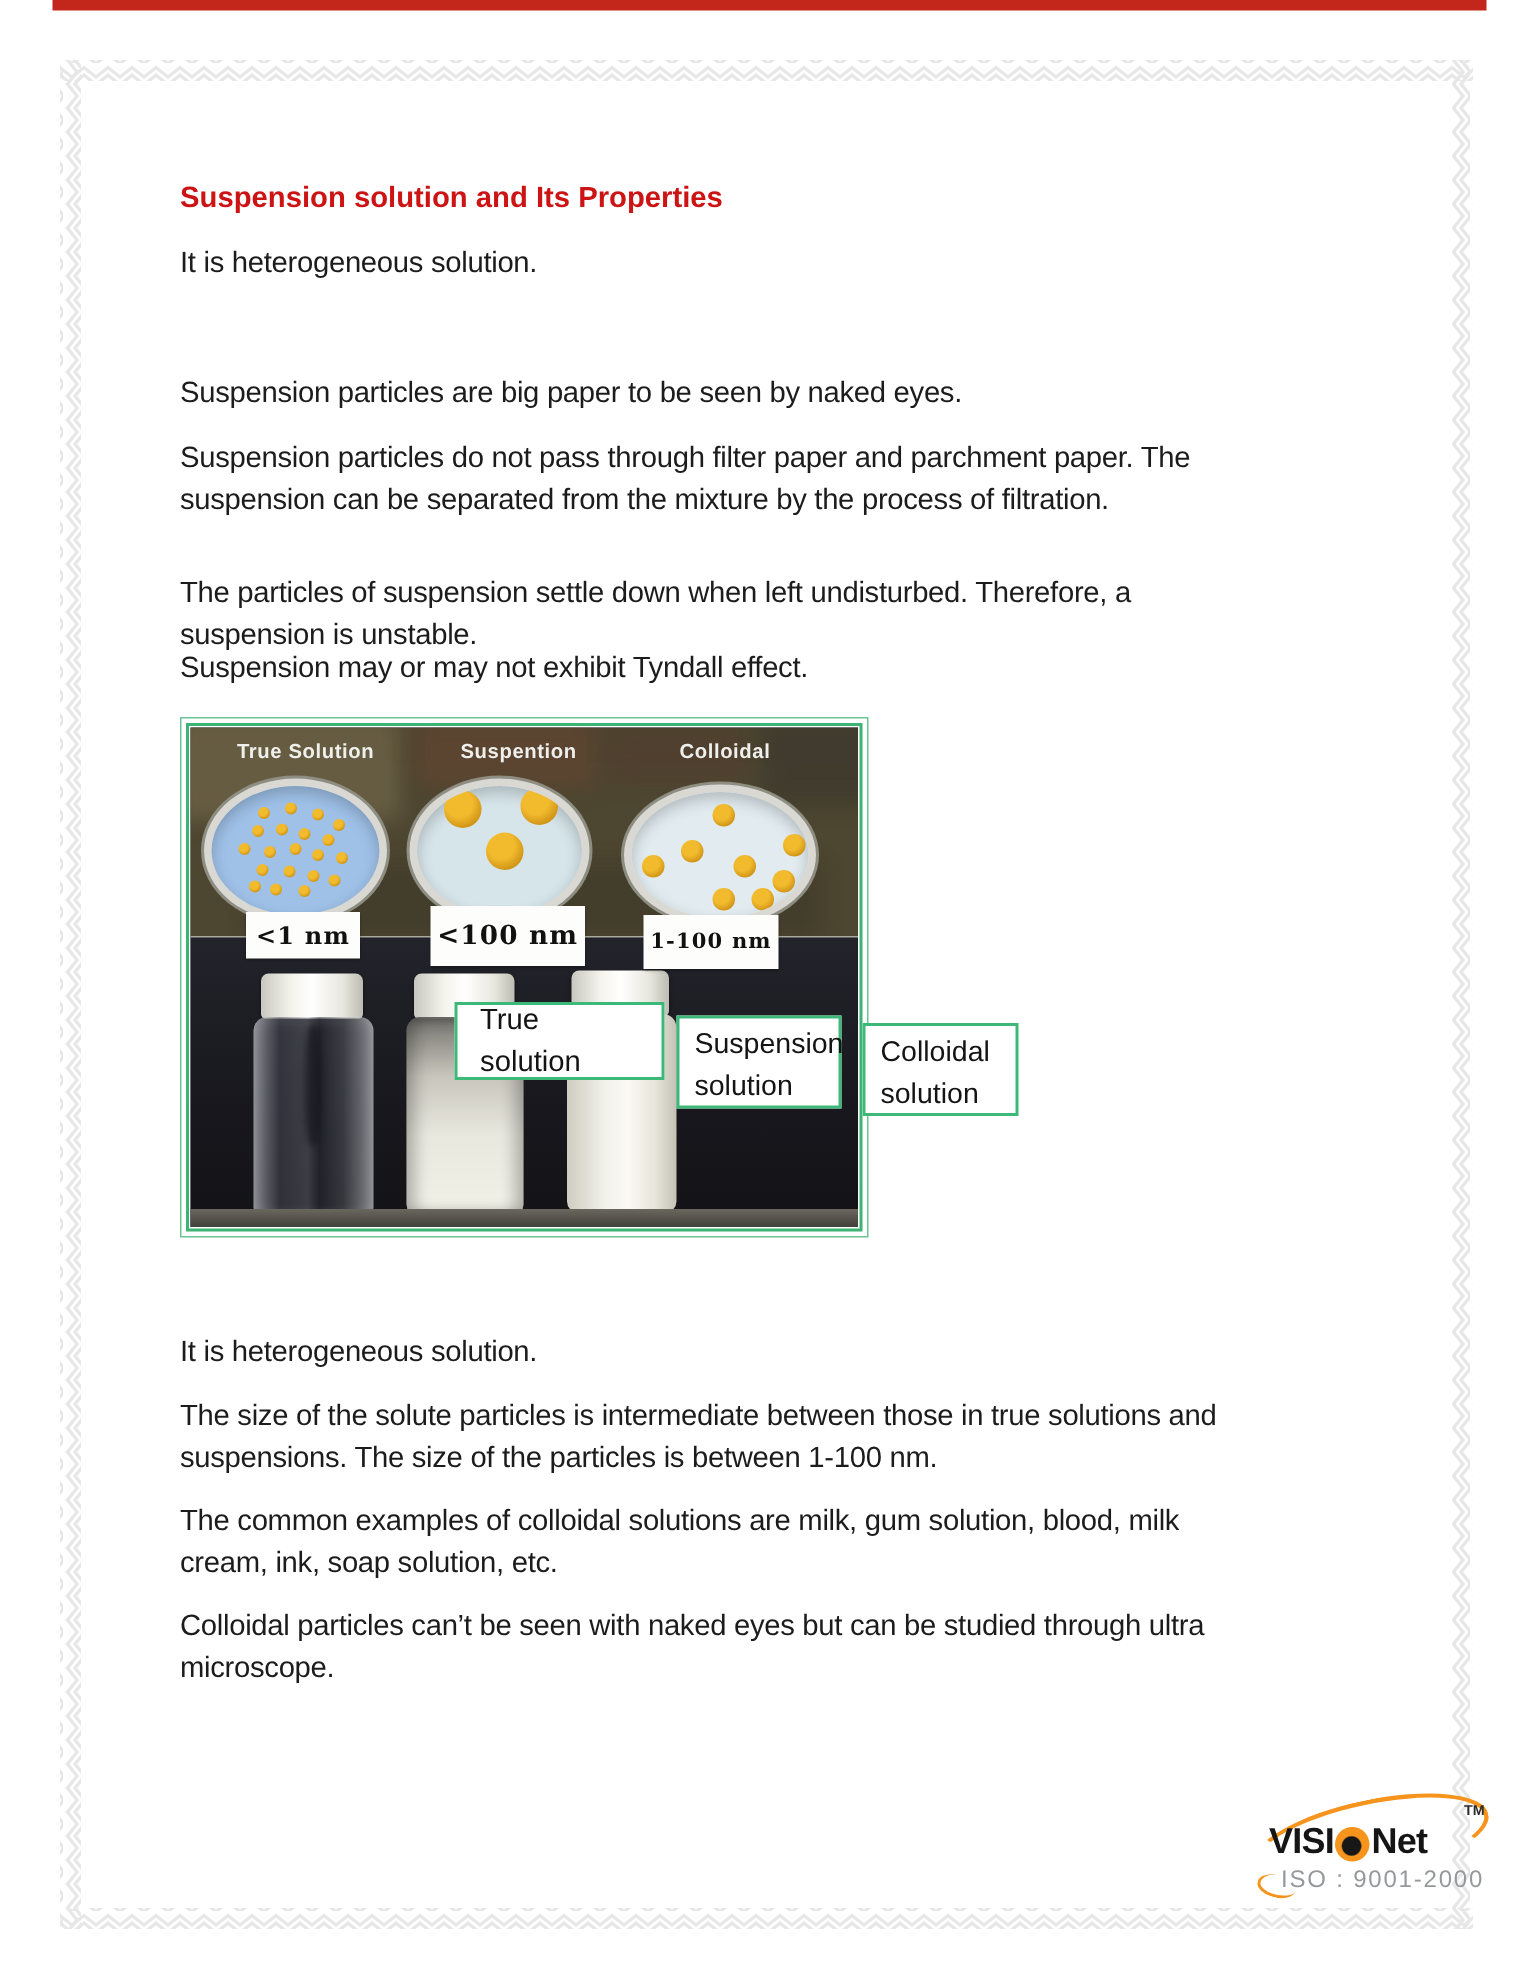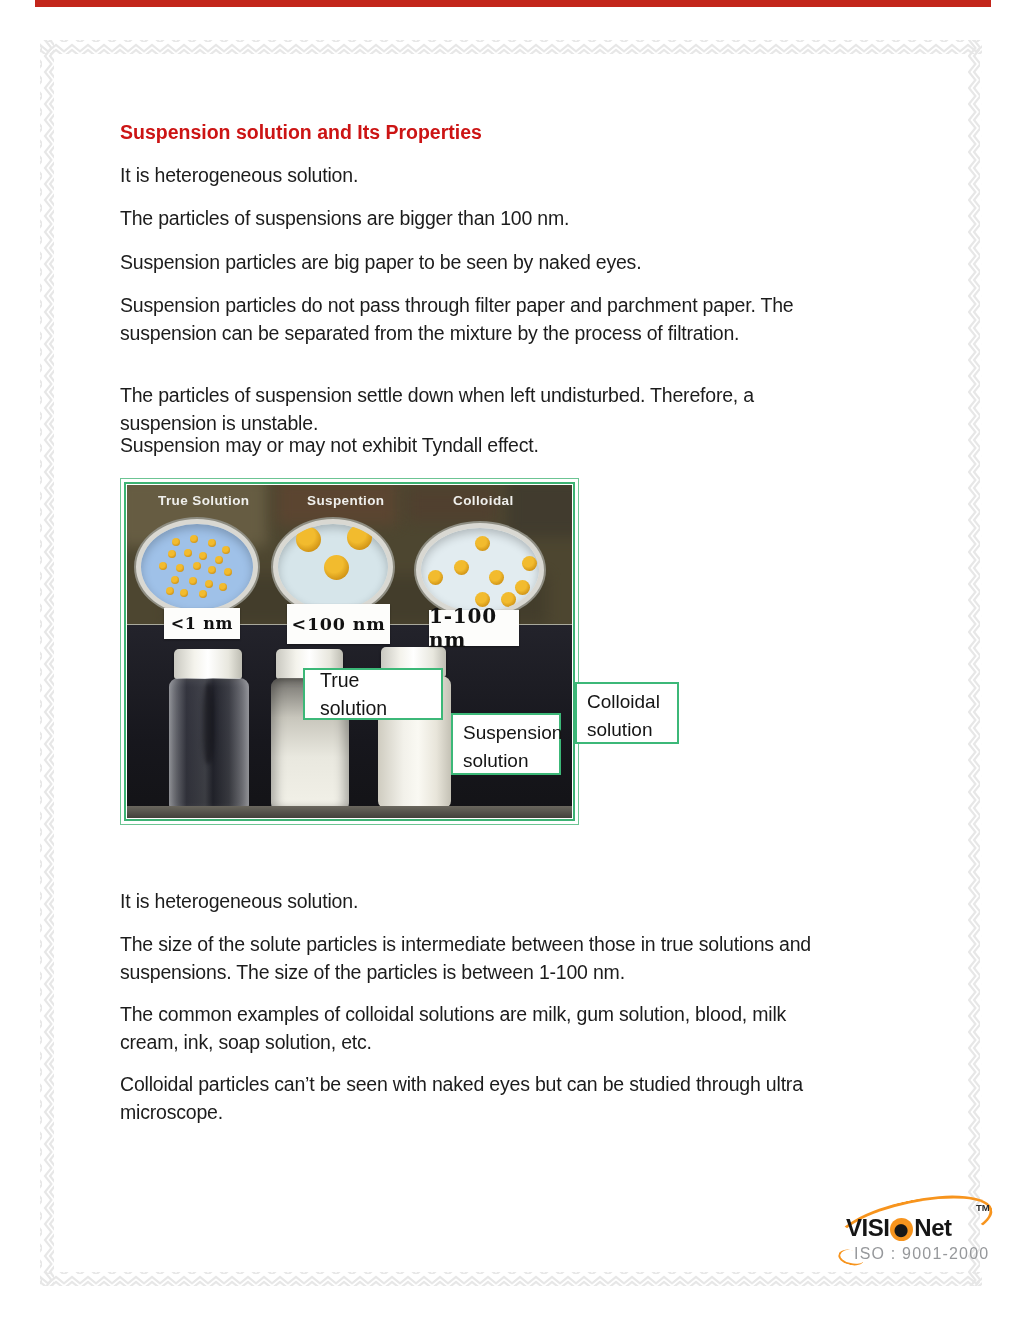--- a/index.html
+++ b/index.html
@@ -105,21 +105,20 @@
       </pattern>
     </defs>
     <rect x="40" y="40" width="942" height="14" fill="url(#zzh)"></rect>
     <rect x="40" y="1272" width="942" height="14" fill="url(#zzh)"></rect>
     <rect x="40" y="40" width="14" height="1246" fill="url(#zzv)"></rect>
     <rect x="968" y="40" width="14" height="1246" fill="url(#zzv)"></rect>
   </svg>
 
   <div class="heading" style="top:119px">Suspension solution and Its Properties</div>
   <p class="body-p" style="top:162px">It is heterogeneous solution.</p>
-  <p class="body-p" style="top:205px">The particles of suspensions are bigger than 100 nm.</p>
   <p class="body-p" style="top:249px">Suspension particles are big paper to be seen by naked eyes.</p>
   <p class="body-p" style="top:292px">Suspension particles do not pass through filter paper and parchment paper. The
 suspension can be separated from the mixture by the process of filtration.</p>
   <p class="body-p" style="top:382px">The particles of suspension settle down when left undisturbed. Therefore, a
 suspension is unstable.</p>
   <p class="body-p" style="top:432px">Suspension may or may not exhibit Tyndall effect.</p>
 
   <div class="figure">
     <div class="figure-inner">
       <div class="photo">
@@ -172,42 +171,42 @@
               <span class="dot" style="left: 46%; top: 76%; width: 15px; height: 15px;"></span>
               <span class="dot" style="left: 68%; top: 76%; width: 15px; height: 15px;"></span>
               <span class="dot" style="left: 90%; top: 84%; width: 15px; height: 15px;"></span>
             </div>
         </div>
 
         <div class="shelf-line"></div>
 
         <div class="size-box" style="left:37px;  top:123px; width:76px;  height:31px; font-size:16px;">&lt;1 nm</div>
         <div class="size-box" style="left:160px; top:119px; width:103px; height:40px; font-size:17.5px;">&lt;100 nm</div>
-        <div class="size-box" style="left:302px; top:125px; width:90px;  height:36px; font-size:20px;">1-100 nm</div>
+        <div class="size-box" style="left:302px; top:125px; width:90px;  height:36px; font-size:14px;">1-100 nm</div>
 
         <div class="band-bottom">
           <div class="cap" style="left:47px;  top:24px; width:68px; height:30px;"></div>
           <div class="cap" style="left:149px; top:24px; width:67px; height:30px;"></div>
           <div class="cap" style="left:254px; top:22px; width:65px; height:30px;"></div>
 
           <div class="bottle bottle-glass" style="left:42px;  top:53px; width:80px; height:134px;">
             <div class="glass-streak"></div>
           </div>
           <div class="bottle bottle-milky" style="left:144px; top:53px; width:78px; height:132px;"></div>
           <div class="bottle bottle-white" style="left:251px; top:51px; width:73px; height:132px;"></div>
 
           <div class="floor"></div>
         </div>
 
       </div>
     </div>
   </div>
 
   <div class="overlay-label single" style="left:303px; top:668px; width:140px; height:52px;">True solution</div>
-  <div class="overlay-label" style="left:451px; top:677px; width:110px; height:62px;margin-top:36px;">Suspension solution</div>
+  <div class="overlay-label" style="left:451px; top:677px; width:110px; height:62px;">Suspension solution</div>
   <div class="overlay-label" style="left:575px; top:682px; width:104px; height:62px;">Colloidal solution</div>
 
   <p class="body-p" style="top:888px">It is heterogeneous solution.</p>
   <p class="body-p" style="top:931px">The size of the solute particles is intermediate between those in true solutions and
 suspensions. The size of the particles is between 1-100 nm.</p>
   <p class="body-p" style="top:1001px">The common examples of colloidal solutions are milk, gum solution, blood, milk
 cream, ink, soap solution, etc.</p>
   <p class="body-p" style="top:1071px">Colloidal particles can’t be seen with naked eyes but can be studied through ultra
 microscope.</p>
 

